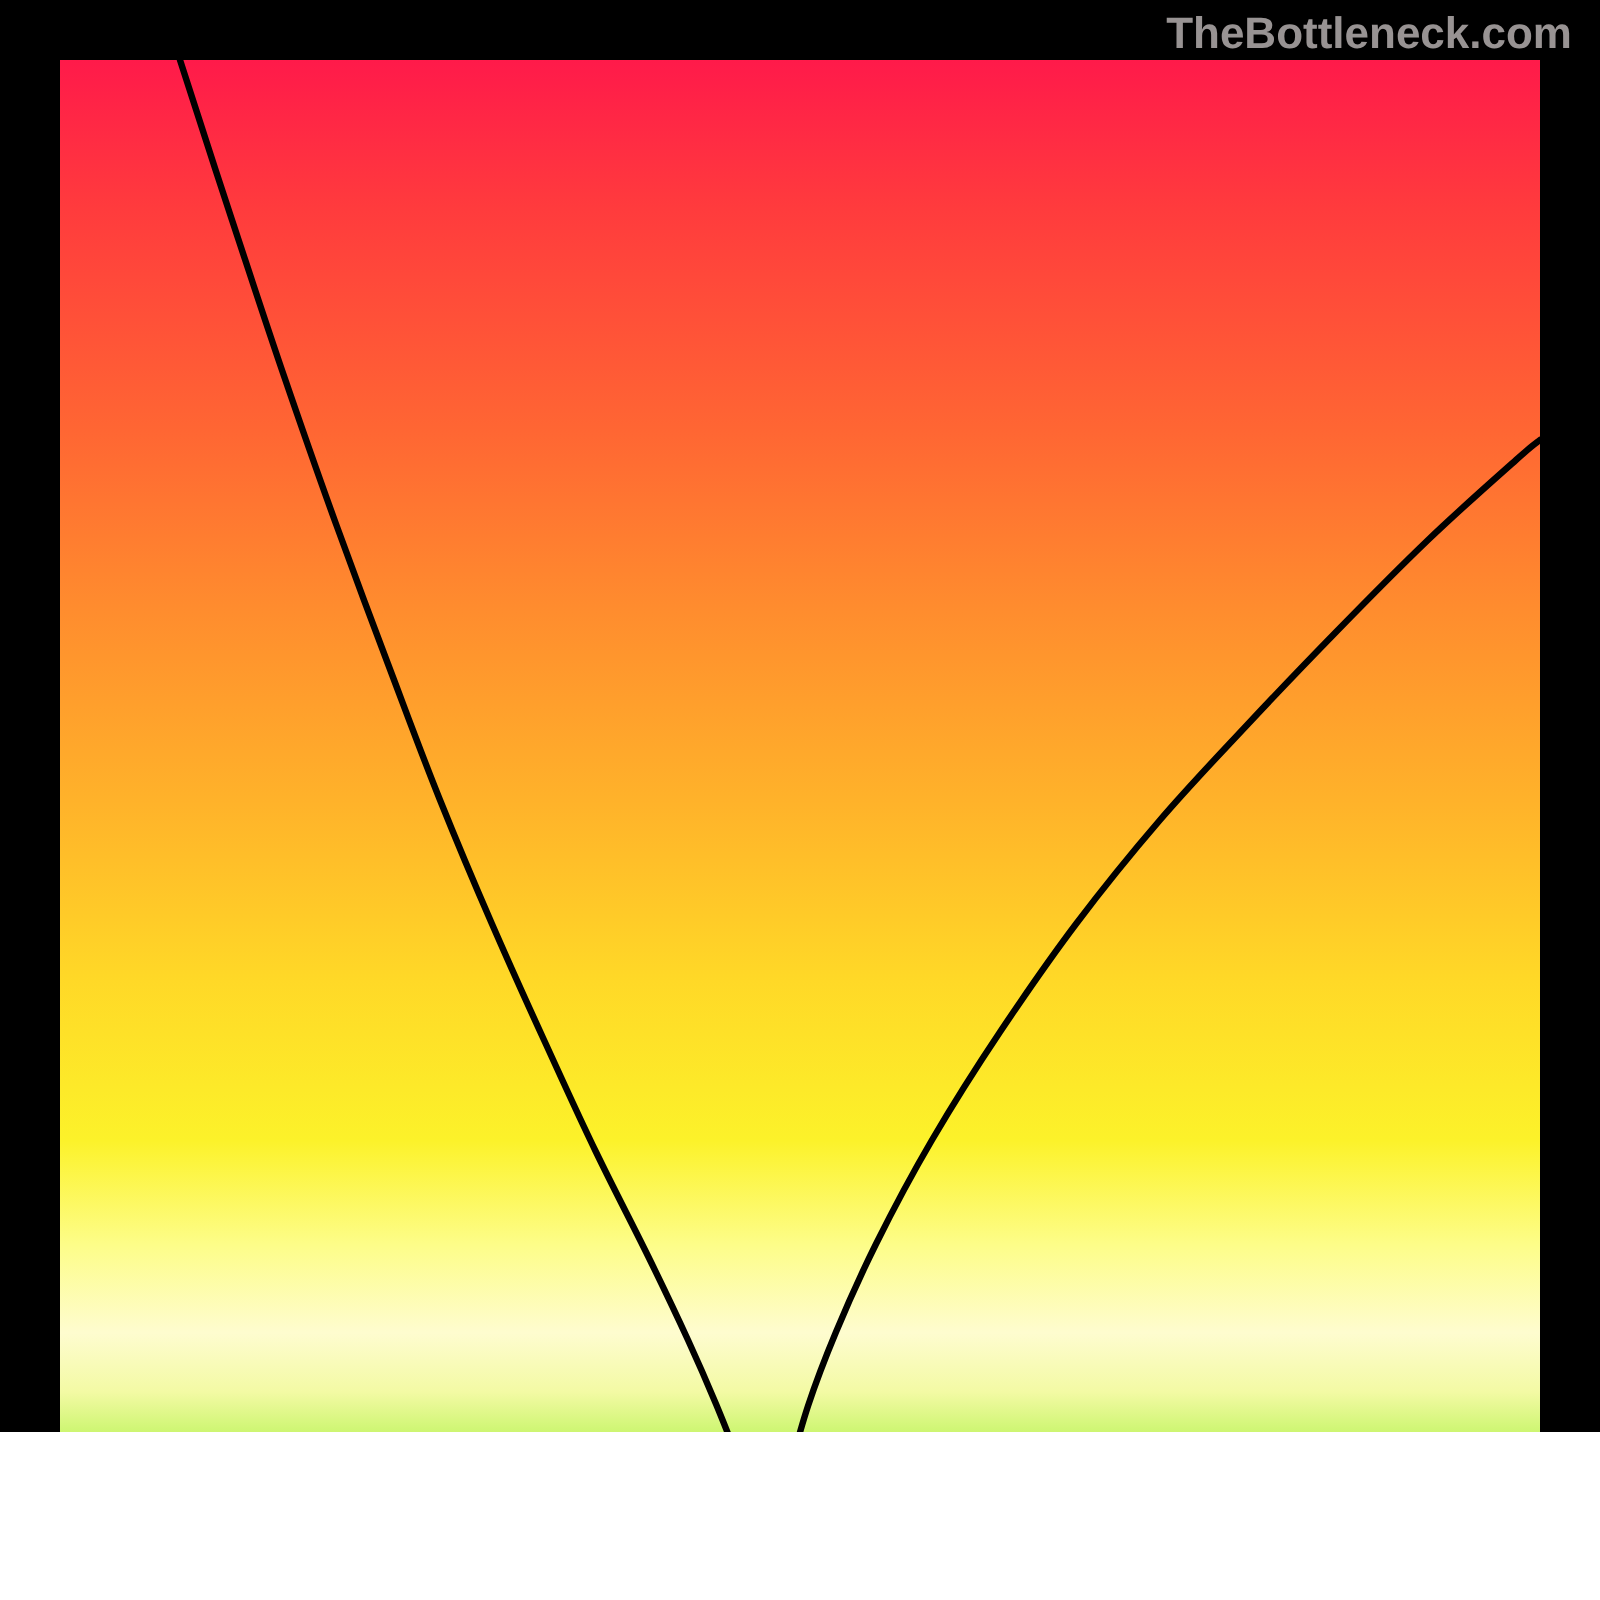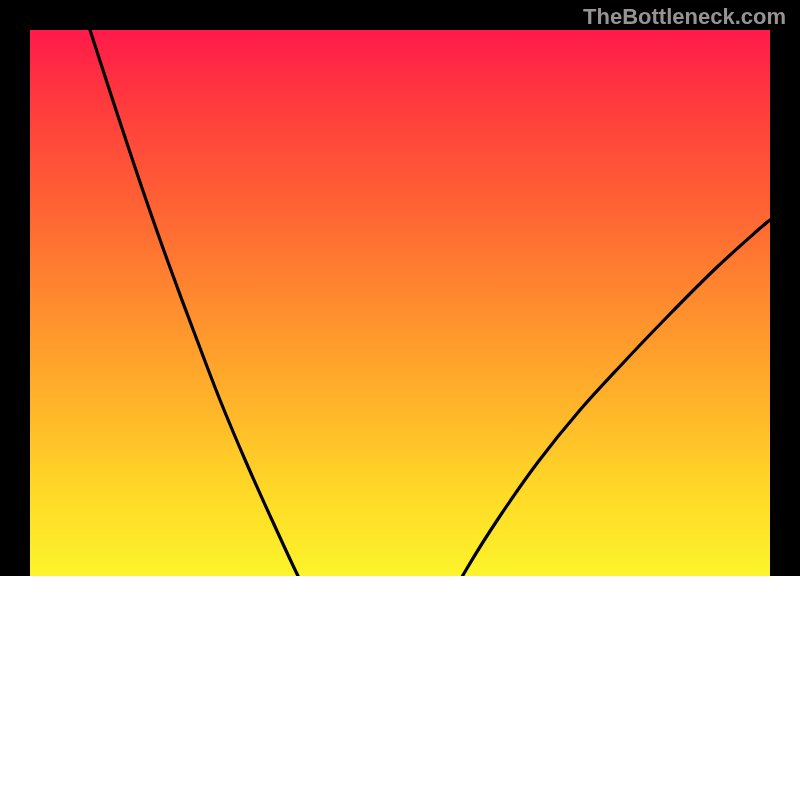--- a/index.html
+++ b/index.html
@@ -2,21 +2,21 @@
 <html><head>
 <meta charset="utf-8">
 <style>
   body {
     margin: 0;
     padding: 0;
     background: #fff;
   }
   .container {
     width: 800px;
-    height: 576px;
+    height: 716px;
     position: relative;
     background: #000;
     text-align: center;
   }
   .watermark {
     position: absolute;
     top: 4px;
     right: 14px;
     font-family: Arial, Helvetica, sans-serif;
     font-size: 22px;

